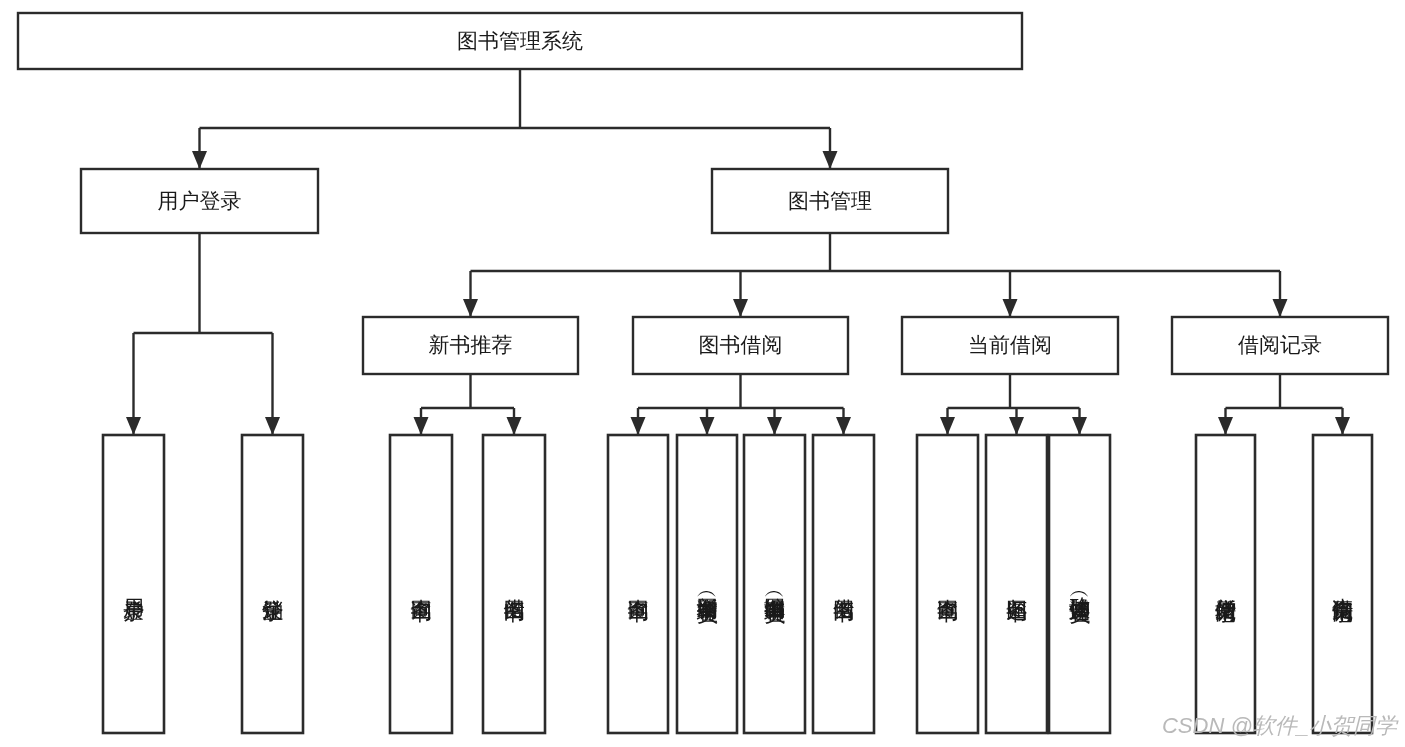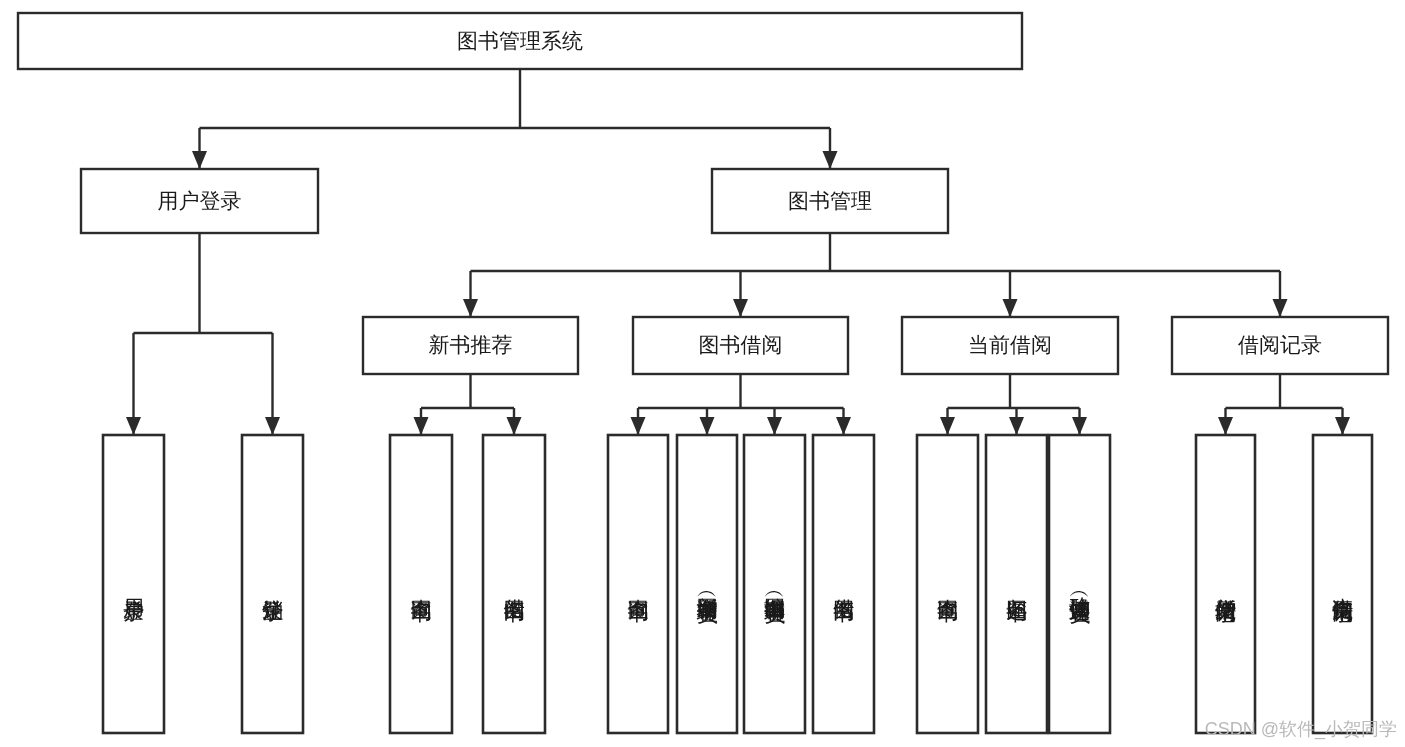--- a/index.html
+++ b/index.html
@@ -66,23 +66,24 @@
     justify-content: center;
     text-align: center;
     white-space: nowrap;
     pointer-events: none;
   }
   .watermark {
     position: absolute;
     right: 8px;
     bottom: 6px;
     font-family: "Liberation Sans", "DejaVu Sans", sans-serif;
-    font-size: 18px;
+    font-size: 22px;
     color: #b9b9b9;
     white-space: nowrap;
+    font-style: italic;
   }
 </style>
 </head>
 <body>
 
 <div id="diagram-root">
 
   <svg id="flow" viewBox="0 0 1405 747">
     <g id="connector-layer">
         <path d="M 520 69 L 520 128" class="connector"></path>

